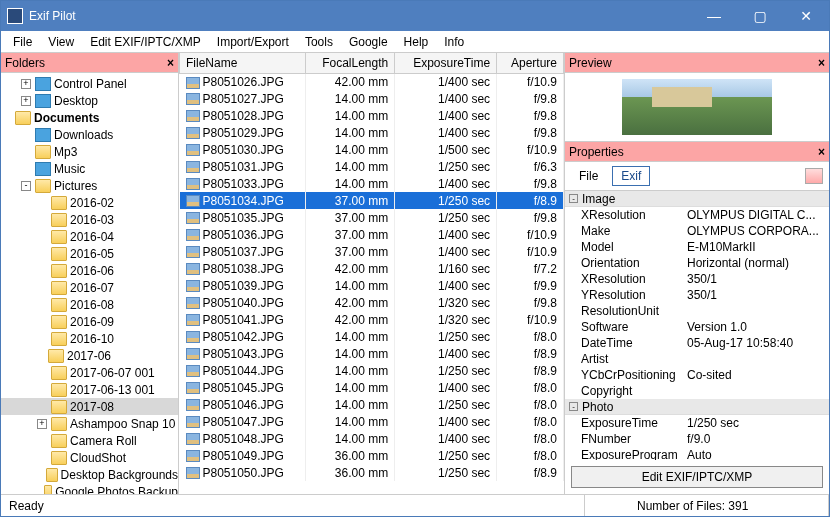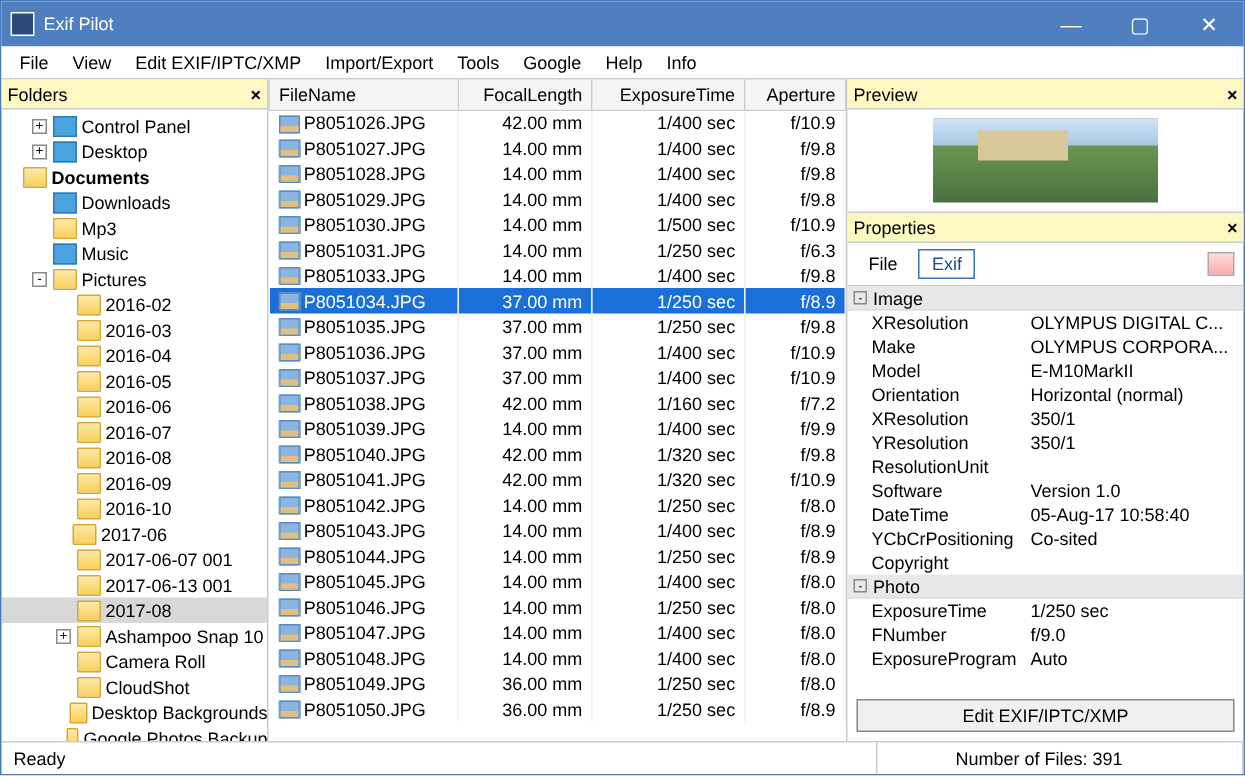--- a/index.html
+++ b/index.html
@@ -6,21 +6,21 @@
 body { background: #fff; overflow: hidden; }
 .window { width: 830px; height: 517px; display: flex; flex-direction: column; border: 1px solid #4a7ab8; }
 .titlebar { background: #4f7fbf; color: #fff; height: 30px; display: flex; align-items: center; padding-left: 6px; }
 .titlebar .icon { width: 16px; height: 16px; margin-right: 6px; background: #2a4a7a; border: 1px solid #fff; }
 .titlebar .title { flex: 1; font-size: 12px; }
 .titlebar .btns { display: flex; }
 .titlebar .btn { width: 46px; height: 30px; display: flex; align-items: center; justify-content: center; color: #fff; font-size: 14px; cursor: pointer; }
 .menubar { height: 22px; display: flex; align-items: center; padding: 0 4px; background: #fff; border-bottom: 1px solid #ccc; }
 .menubar .mitem { padding: 2px 8px; cursor: pointer; }
 .content { flex: 1; display: flex; min-height: 0; }
-.panel-header { height: 20px; background: #fef9c3; border-bottom: 1px solid #ccc; display: flex; align-items: center; padding: 0 4px; font-size: 12px; }
+.panel-header { height: 20px; background: #fca5a5; border-bottom: 1px solid #ccc; display: flex; align-items: center; padding: 0 4px; font-size: 12px; }
 .panel-header .ptitle { flex: 1; }
 .panel-header .px { cursor: pointer; font-weight: bold; font-family: Arial; }
 .folders { width: 178px; display: flex; flex-direction: column; border-right: 1px solid #ccc; }
 .tree { flex: 1; overflow: auto; padding: 2px 0; }
 .tree-item { display: flex; align-items: center; height: 17px; white-space: nowrap; cursor: pointer; }
 .tree-item.selected { background: #d8d8d8; }
 .tree-toggle { width: 10px; height: 10px; border: 1px solid #888; display: inline-flex; align-items: center; justify-content: center; font-size: 9px; line-height: 1; margin-right: 4px; cursor: pointer; }
 .tree-spacer { width: 14px; display: inline-block; }
 .tree-icon { width: 16px; height: 14px; margin-right: 3px; display: inline-block; }
 .folder-icon { background: linear-gradient(#ffe9a8,#f8cf5a); border: 1px solid #d4a93a; border-radius: 1px; }
@@ -431,20 +431,24 @@
             </div>
             <div class="prop-row">
               <span class="prop-key">Software</span>
               <span class="prop-val">Version 1.0</span>
             </div>
             <div class="prop-row">
               <span class="prop-key">DateTime</span>
               <span class="prop-val">05-Aug-17 10:58:40</span>
             </div>
             <div class="prop-row">
+              <span class="prop-key">Artist</span>
+              <span class="prop-val"></span>
+            </div>
+            <div class="prop-row">
               <span class="prop-key">YCbCrPositioning</span>
               <span class="prop-val">Co-sited</span>
             </div>
             <div class="prop-row">
               <span class="prop-key">Copyright</span>
               <span class="prop-val"></span>
             </div>
             <div class="prop-group">
               <span class="sq">-</span>
               <span>Photo</span>

